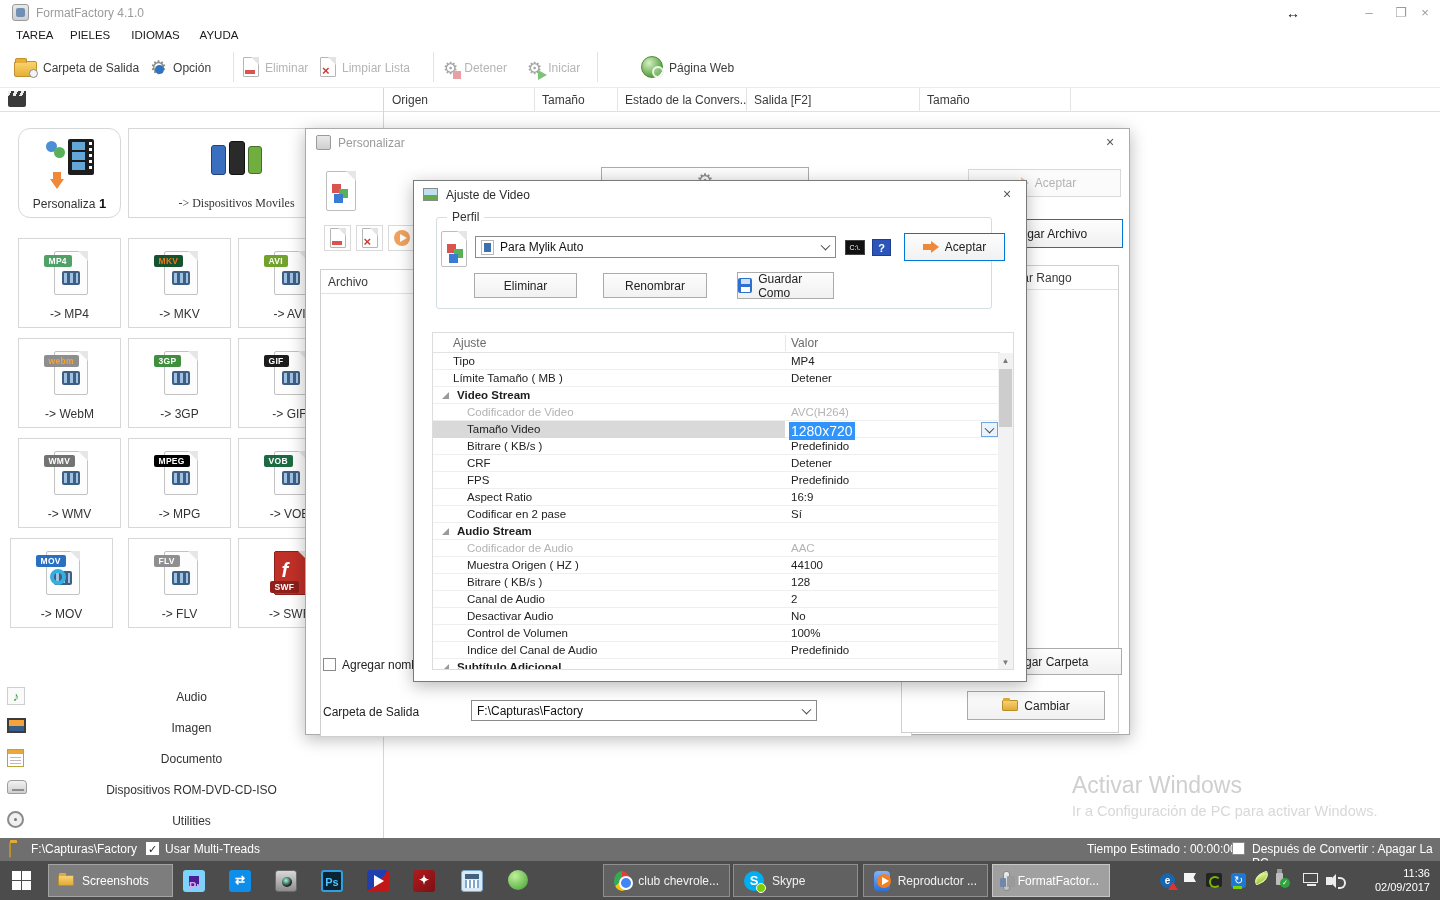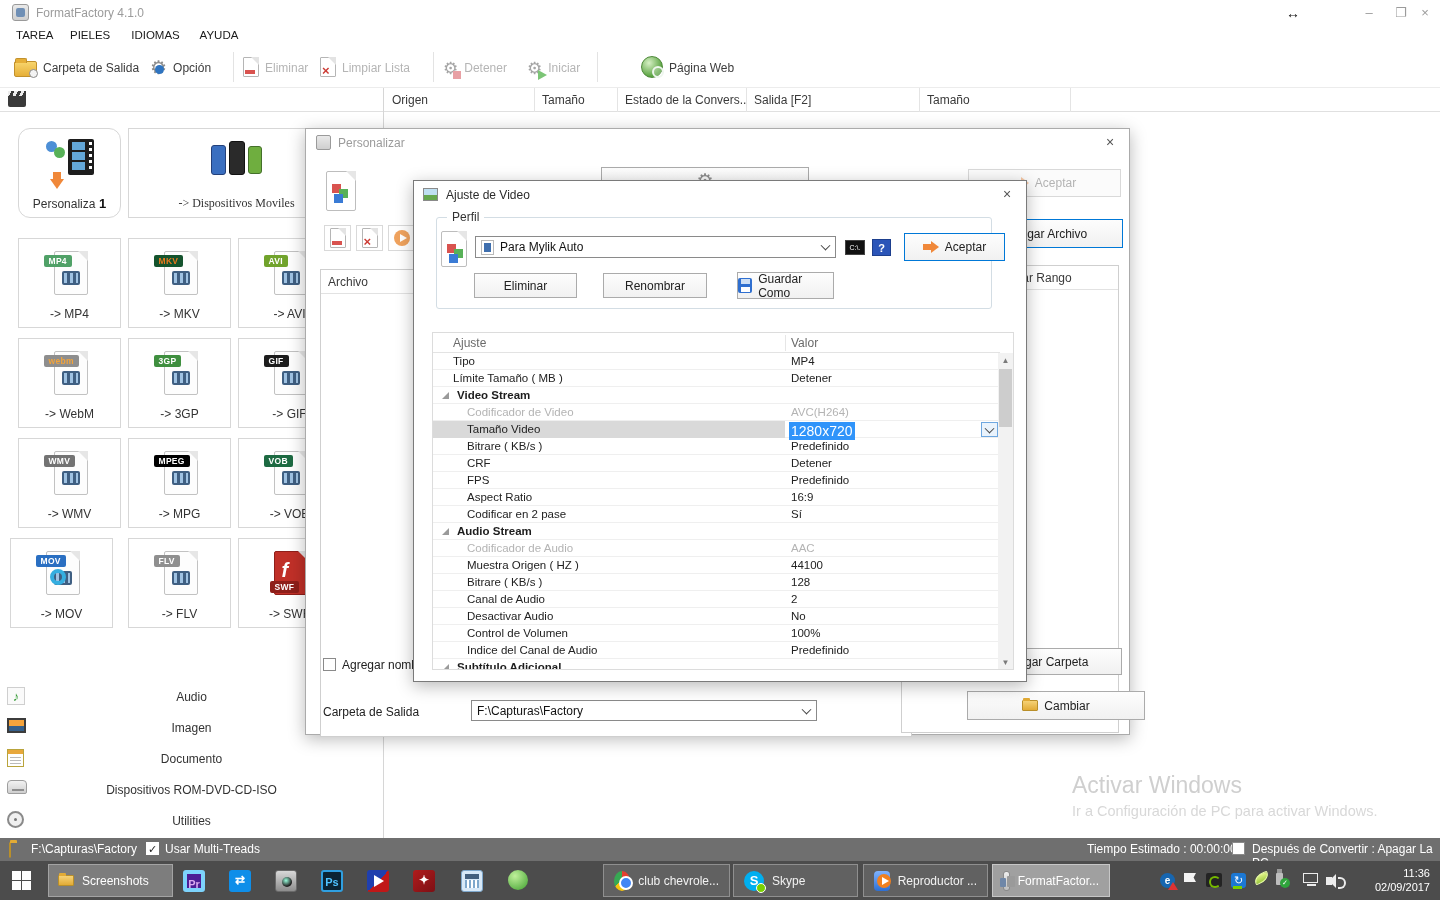--- a/index.html
+++ b/index.html
@@ -134,21 +134,21 @@
   .ci-image{width:19px;height:15px;border:2px solid #3c3c3c;background:linear-gradient(#f5a33b 55%,#355f8a 55%)}
   .ci-docu{width:17px;height:18px;background:#fff;border:1px solid #b9a43c}
   .ci-docu::before{content:"";position:absolute;left:0;top:0;width:15px;height:4px;background:#e8a83c}
   .ci-docu::after{content:"";position:absolute;left:2px;top:7px;width:11px;height:7px;background:repeating-linear-gradient(#bbb 0 1px,#fff 1px 3px)}
   .ci-drive{width:20px;height:14px;background:linear-gradient(#f2f2f2,#cfcfcf);border:1px solid #9e9e9e;border-radius:4px 4px 2px 2px}
   .ci-drive::after{content:"";position:absolute;left:4px;bottom:2px;width:12px;height:2px;background:#8e8e8e}
   .ci-reel{width:17px;height:17px;border:2px solid #8a8a8a;border-radius:50%;background:#f0f0f0}
   .ci-reel::after{content:"";position:absolute;left:5px;top:5px;width:3px;height:3px;border-radius:50%;background:#777}
   
   .ti-sq{width:22px;height:22px;border-radius:3px;text-align:center;font-weight:bold;font-size:11px;line-height:21px}
-  .ti-pr{background:#4c1d95;border:4px solid #7dd3fc;color:#d9a8f0}
+  .ti-pr{background:#4c1d95;border:6px solid #7dd3fc;color:#d9a8f0}
   .ti-ps{background:#0b2433;border:2px solid #2f9fe0;color:#4fc3ff}
   .ti-tv{background:#0e8ee9;color:#fff}
   .ti-tv::after{content:"⇄";font-size:12px;color:#fff}
   .ti-rec{background:linear-gradient(#d8d8d8,#8d8d8d);border:1px solid #6a6a6a}
   .ti-rec::after{content:"";position:absolute;left:6px;top:6px;width:10px;height:10px;border-radius:50%;background:radial-gradient(circle at 40% 35%,#9fd,#222 65%)}
   .ti-play{background:linear-gradient(135deg,#1f3fae 50%,#c01818 50%)}
   .ti-play::after{content:"";position:absolute;left:7px;top:5px;border-left:10px solid #fff;border-top:6px solid transparent;border-bottom:6px solid transparent}
   .ti-wand{background:linear-gradient(135deg,#b01c1c,#7d0f14);color:#fff}
   .ti-wand::after{content:"✦";font-size:12px;line-height:20px}
   .ti-calc{background:#d8e9f8;border:1px solid #7fa8cc}
@@ -444,21 +444,21 @@
     </span>
 
   <span class="checkbox" style="left:17px;top:529px"></span>
   <span class="abs" style="left:36px;top:529px;color:#222">Agregar nombre</span>
 
   <span class="abs" style="left:17px;top:576px;color:#222">Carpeta de Salida</span>
   <div class="combo" style="left:165px;top:571px;width:346px;height:21px">
     <span>F:\Capturas\Factory</span>
       <span class="chev"></span>
   </div>
-  <span class="btn" style="left:661px;top:562px;width:178px;height:29px">
+  <span class="btn" style="left:661px;top:562px;width:138px;height:29px">
     <span class="mini-folder"></span>
     <span>Cambiar</span>
   </span>
 </div>
 
 <div class="dialog" id="dlg-ajuste">
   <div class="dlg-title">
     <span class="abs" style="left:9px;top:7px;width:15px;height:13px;border:1px solid #8a8a8a;background:linear-gradient(#bfe0f2 55%,#66a84f 55%)"></span>
     <span class="dt-text">Ajuste de Video</span>
     <span class="dlg-close">×</span>

